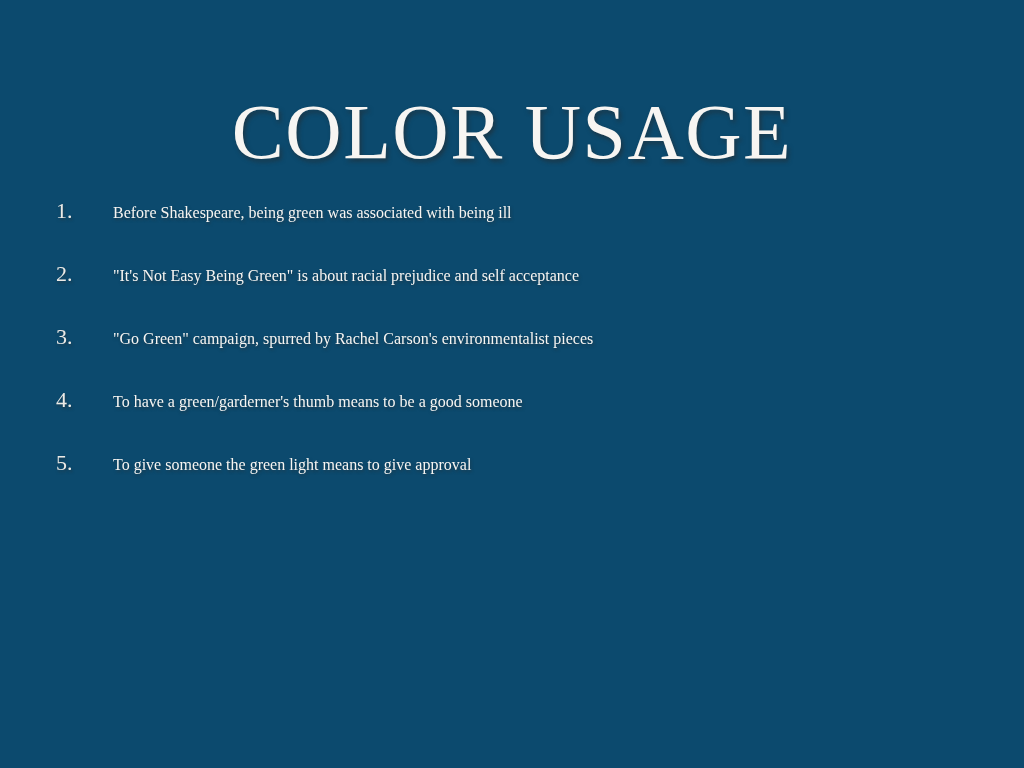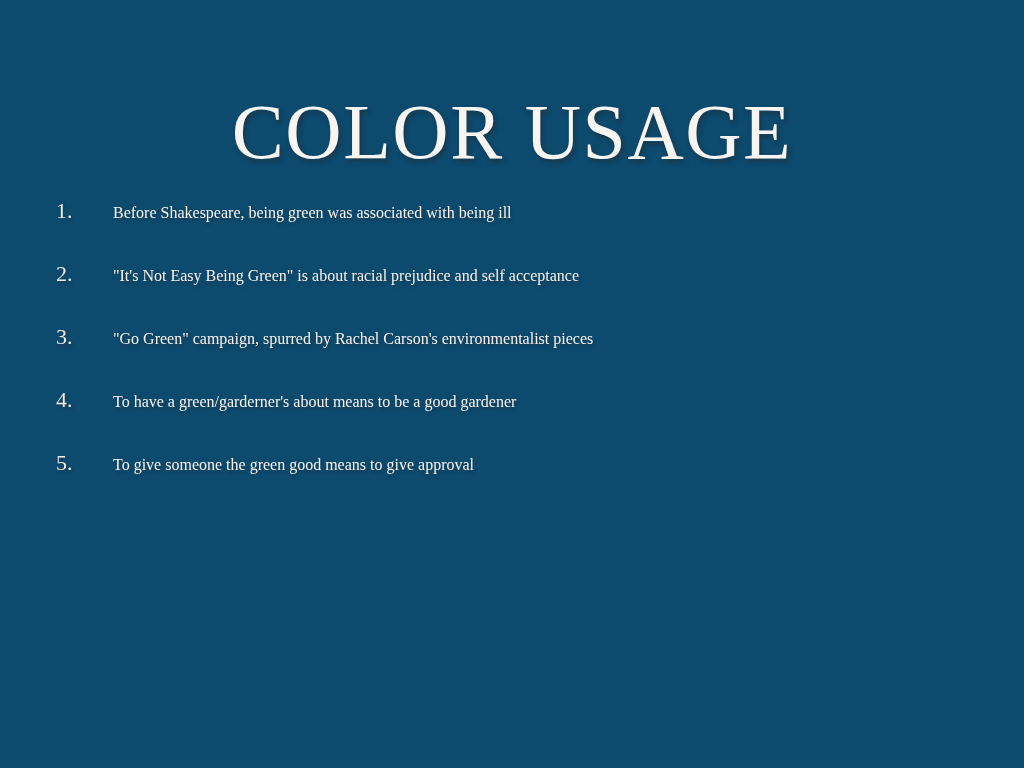--- a/index.html
+++ b/index.html
@@ -102,23 +102,23 @@
       <span class="item-text">"It's Not Easy Being Green" is about racial prejudice and self acceptance</span>
     </li>
 
     <li class="list-item">
       <span class="item-marker">3.</span>
       <span class="item-text">"Go Green" campaign, spurred by Rachel Carson's environmentalist pieces</span>
     </li>
 
     <li class="list-item">
       <span class="item-marker">4.</span>
-      <span class="item-text">To have a green/garderner's about means to be a good gardener</span>
+      <span class="item-text">To have a green/garderner's thumb means to be a good someone</span>
     </li>
 
     <li class="list-item">
       <span class="item-marker">5.</span>
-      <span class="item-text">To give someone the green good means to give approval</span>
+      <span class="item-text">To give someone the green light means to give approval</span>
     </li>
 
   </ol>
 
 </div>
 
 </body></html>

